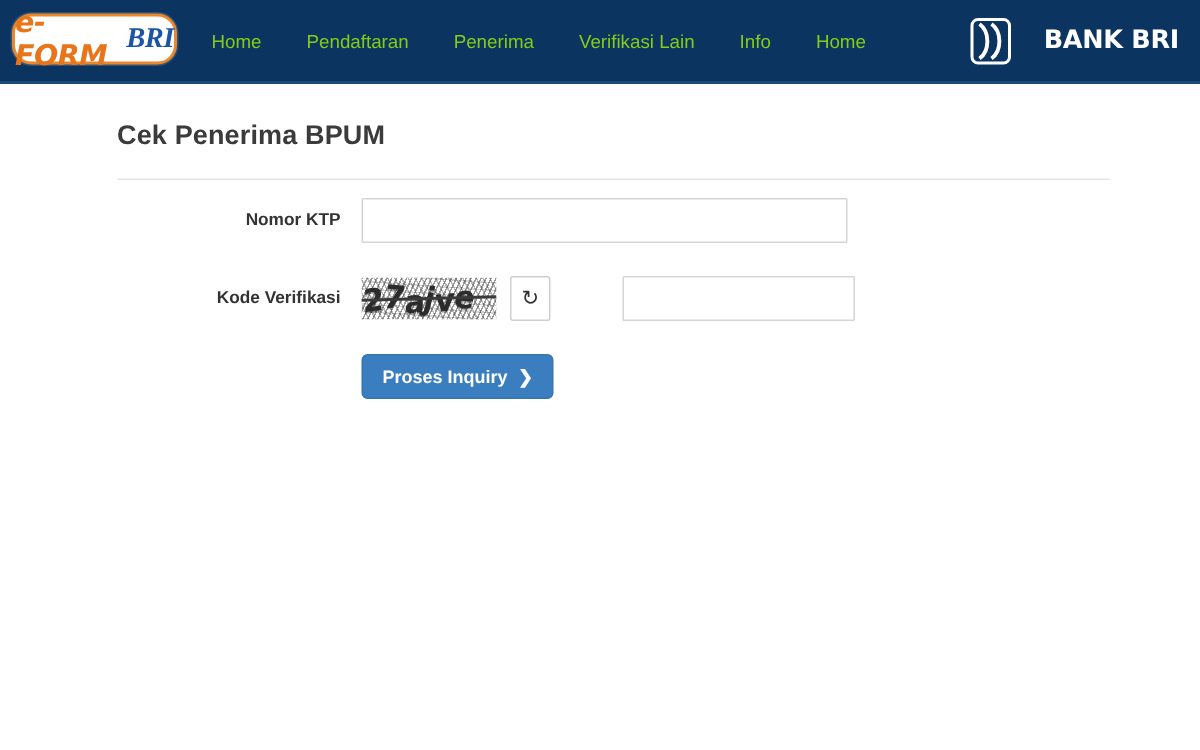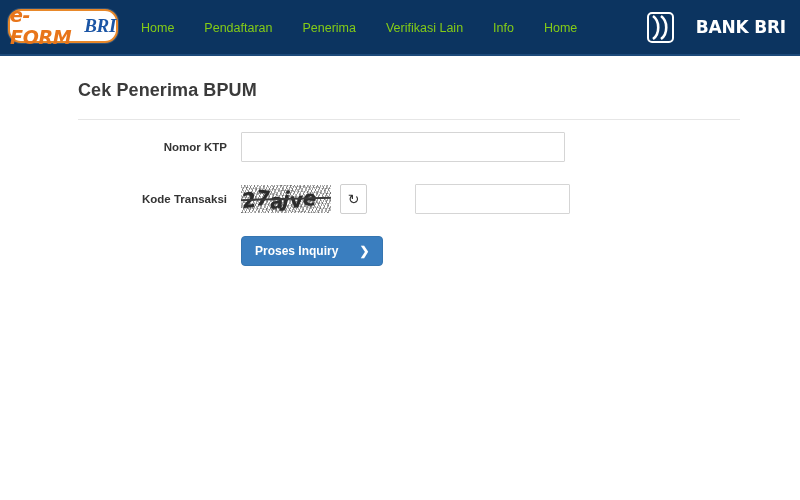--- a/index.html
+++ b/index.html
@@ -242,21 +242,21 @@
     background: #3a7ebf;
     border: 1px solid #3575b0;
     color: #ffffff;
     font-size: 12px;
     font-weight: bold;
     padding: 8px 13px;
     border-radius: 4px;
     cursor: pointer;
     display: inline-flex;
     align-items: center;
-    gap: 21px;
+    gap: 7px;
     font-family: "Liberation Sans", sans-serif;
     line-height: 1;
   }
   .btn-chevron {
     font-size: 12px;
     font-weight: bold;
   }
 </style>
 </head>
 <body>
@@ -297,21 +297,21 @@
   <hr class="title-rule">
 
   <div class="form">
 
     <div class="form-row">
       <div class="form-label">Nomor KTP</div>
       <input class="form-control input-ktp" type="text" placeholder="" style="">
     </div>
 
     <div class="form-row">
-      <div class="form-label">Kode Transaksi</div>
+      <div class="form-label">Kode Verifikasi</div>
 
       <div class="captcha-group">
         <div class="captcha-img">
           <div class="captcha-noise"></div>
           <div class="captcha-text"><span>2</span><span>7</span><span>a</span><span>j</span><span>v</span><span>e</span></div>
           <div class="captcha-strike"></div>
         </div>
         <button class="refresh-btn" type="button">↻</button>
         <div class="captcha-spacer"></div>
         <input class="form-control input-kode" type="text" placeholder="" style="">

